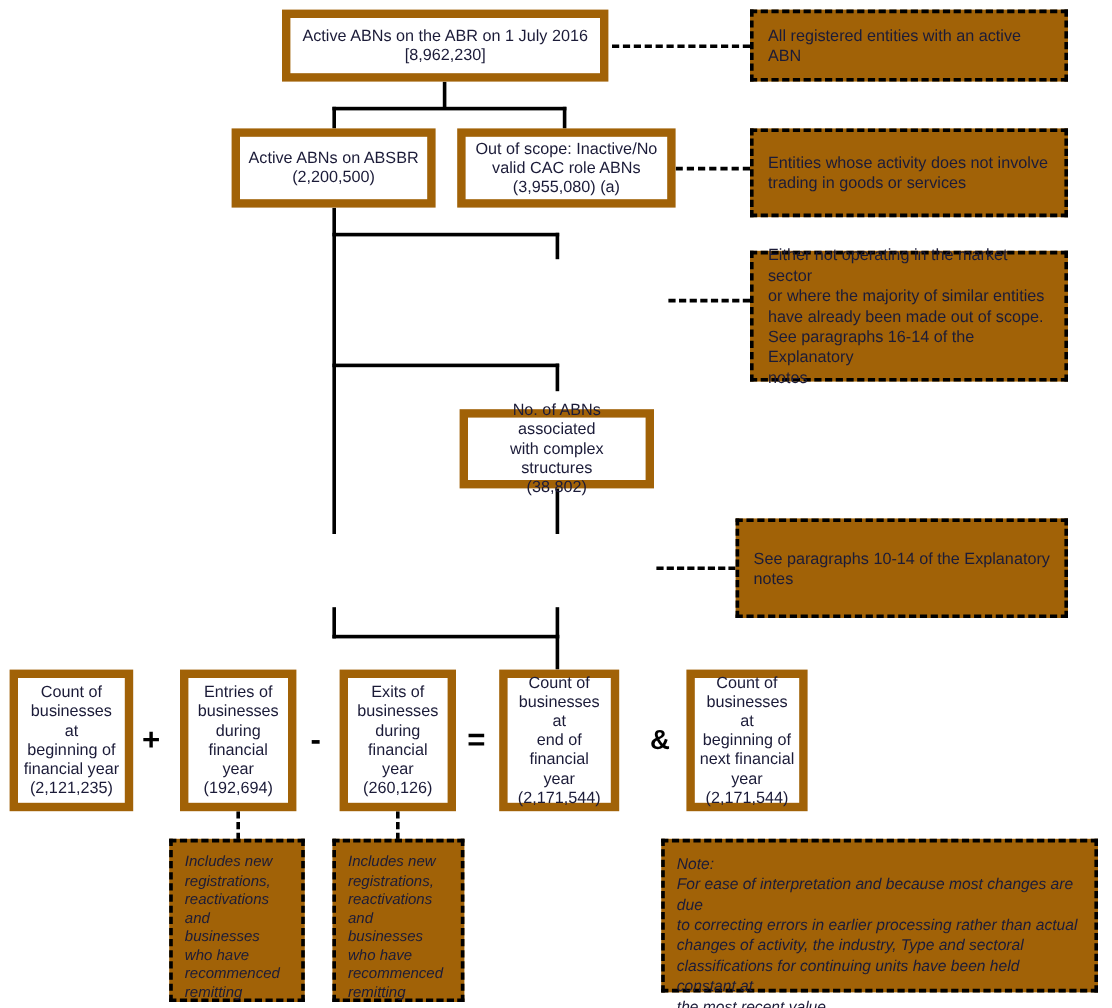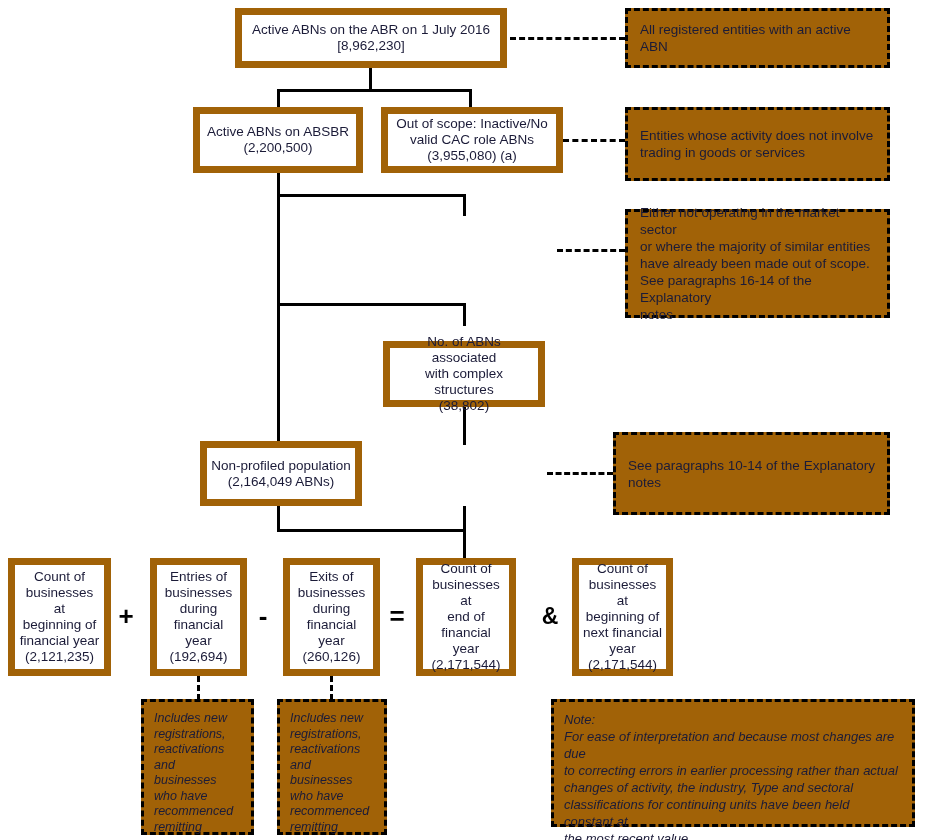--- a/index.html
+++ b/index.html
@@ -114,24 +114,20 @@
 (3,955,080) (a)</span>
   </div>
 
 
   <div class="box" style="left:383px;top:326px;width:162px;height:66px;margin-top:15px;">
     <span class="inner">No. of ABNs associated
 with complex structures
 (38,802)</span>
   </div>
 
-  <div class="box" style="left:200px;top:441px;width:162px;height:65px;">
-    <span class="inner">Non-profiled population
-(2,164,049  ABNs)</span>
-  </div>
 
 
   <div class="box" style="left:8px;top:558px;width:103px;height:118px;">
     <span class="inner">Count of
 businesses at
 beginning of
 financial year
 (2,121,235)</span>
   </div>
 

